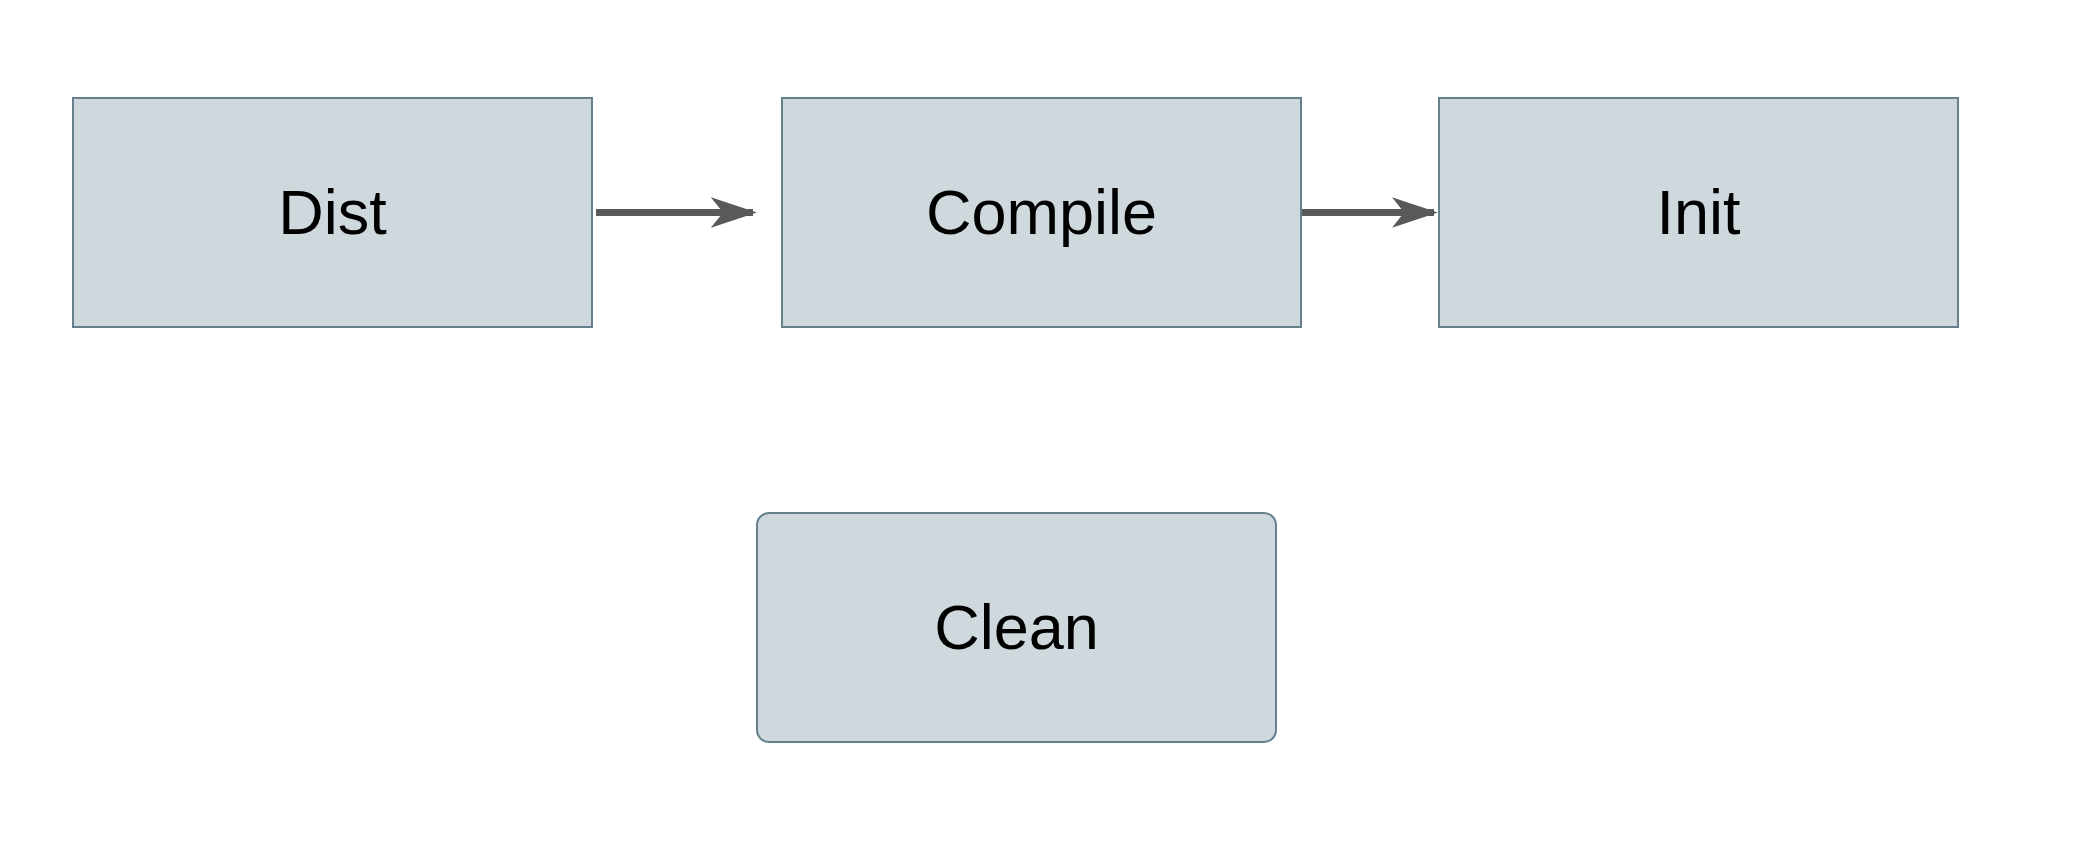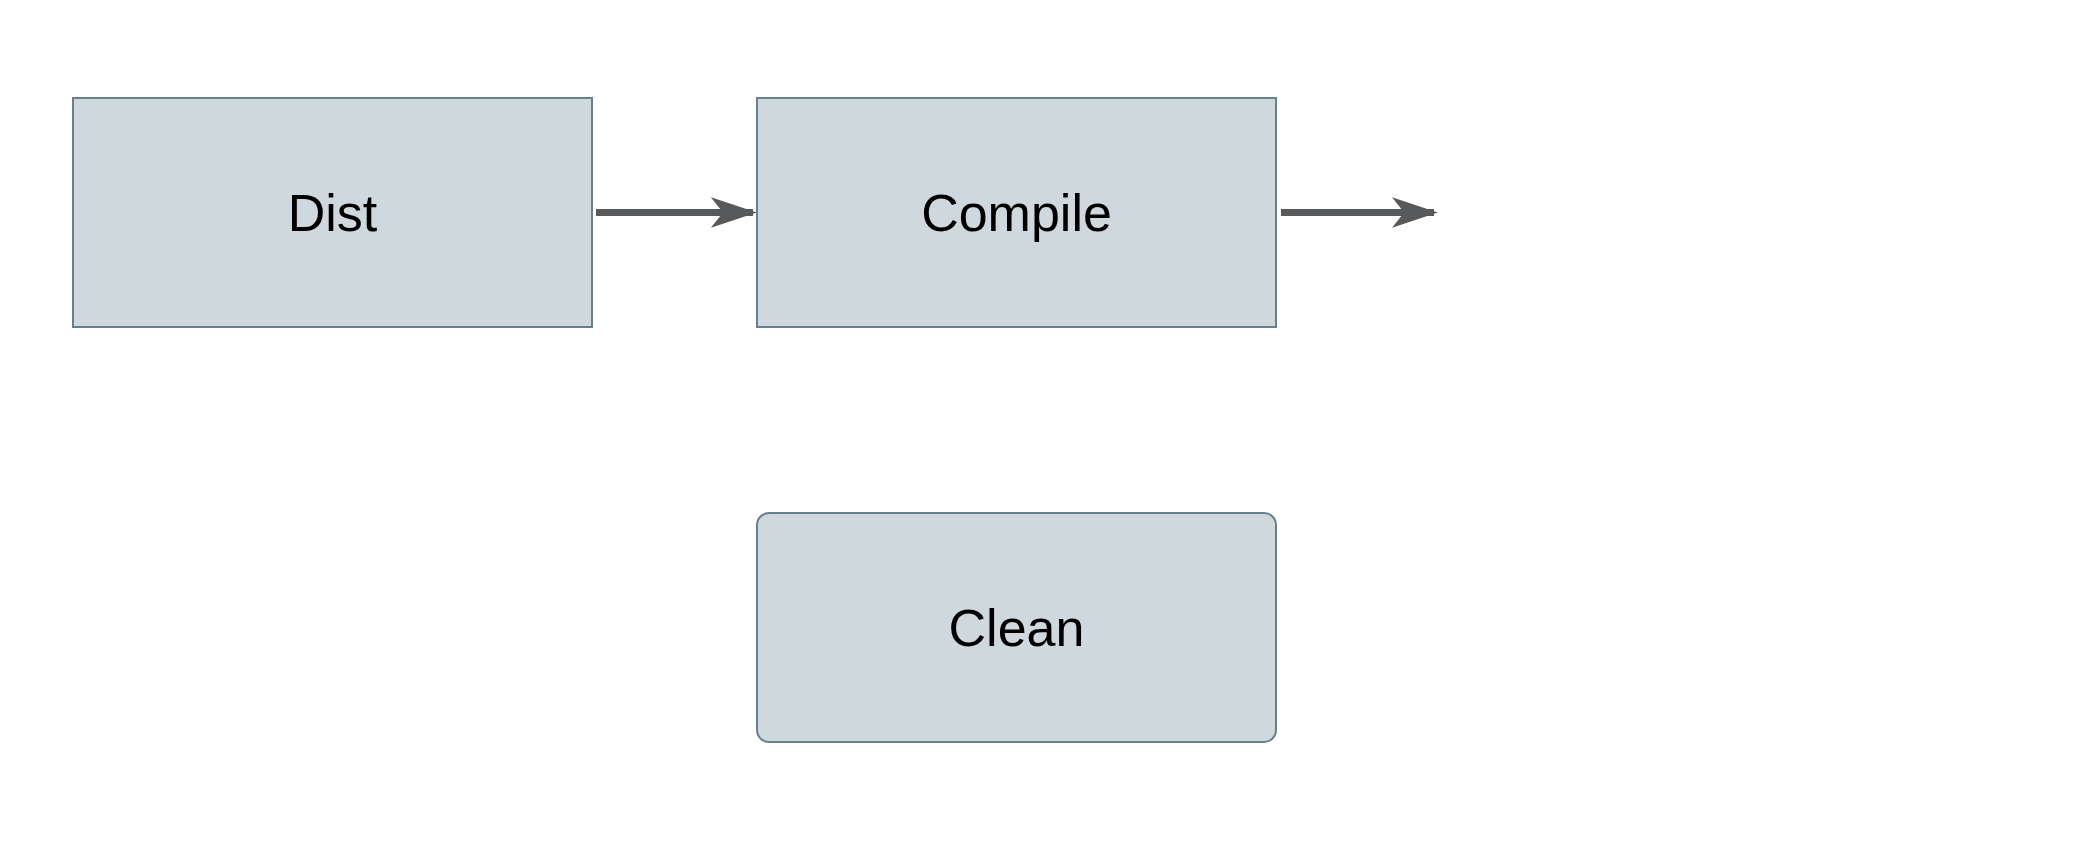--- a/index.html
+++ b/index.html
@@ -20,29 +20,29 @@
     width: 521px;
     height: 231px;
     background: #cfd8dc;
     border: 2px solid #66808d;
     box-sizing: border-box;
     display: flex;
     align-items: center;
     justify-content: center;
   }
   .node-label {
-    font-size: 52px;
+    font-size: 63px;
     font-weight: 400;
     color: #000000;
     line-height: 1;
     white-space: nowrap;
     text-align: right;
   }
   .node-dist    { left: 72px;   top: 97px;  }
-  .node-compile { left: 756px;  top: 97px;  }
+  .node-compile { left: 781px;  top: 97px;  }
   .node-init    { left: 1438px; top: 97px;  }
   .node-clean   { left: 756px;  top: 512px; border-radius: 13px; }
   .edge-layer {
     position: absolute;
     left: 0;
     top: 0;
     width: 2078px;
     height: 848px;
     pointer-events: none;
   }
@@ -63,18 +63,21 @@
   </svg>
 
   <div class="node node-dist">
     <span class="node-label">Dist</span>
   </div>
 
   <div class="node node-compile">
     <span class="node-label">Compile</span>
   </div>
 
+  <div class="node node-init">
+    <span class="node-label">Init</span>
+  </div>
 
   <div class="node node-clean">
     <span class="node-label">Clean</span>
   </div>
 
 </div>
 
 </body></html>

